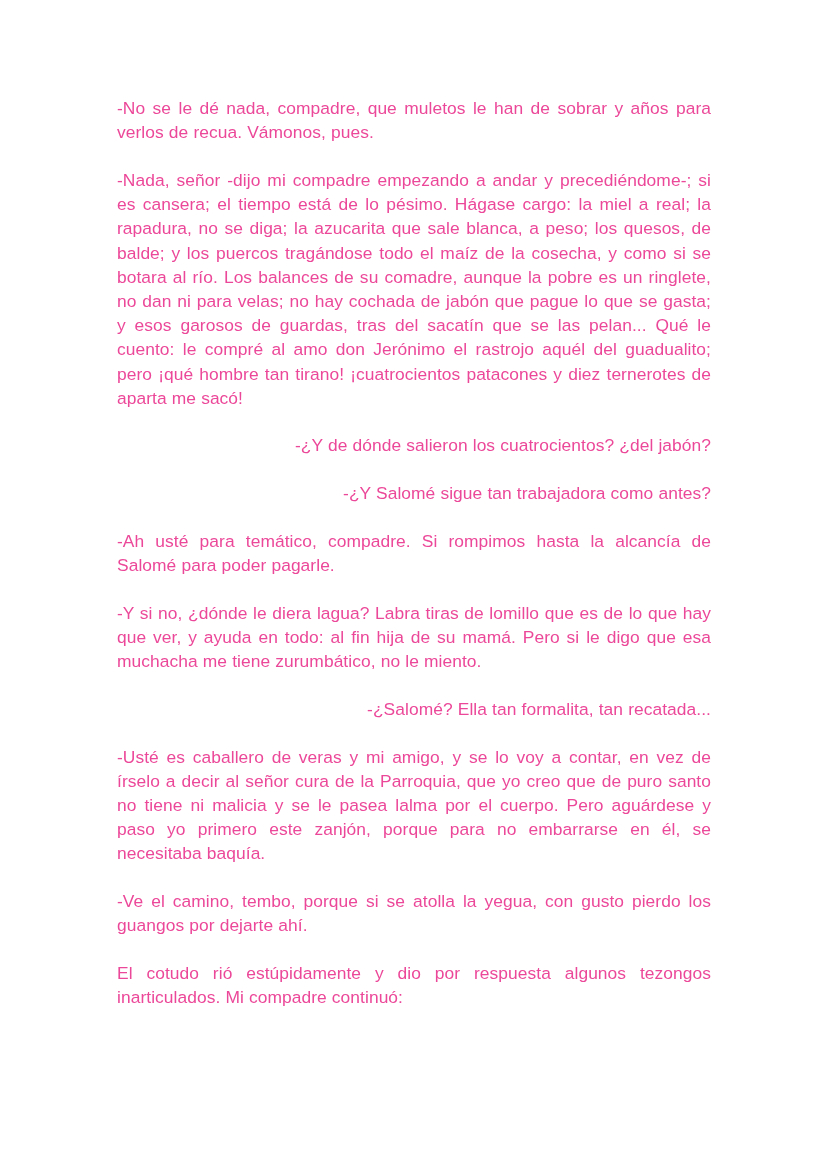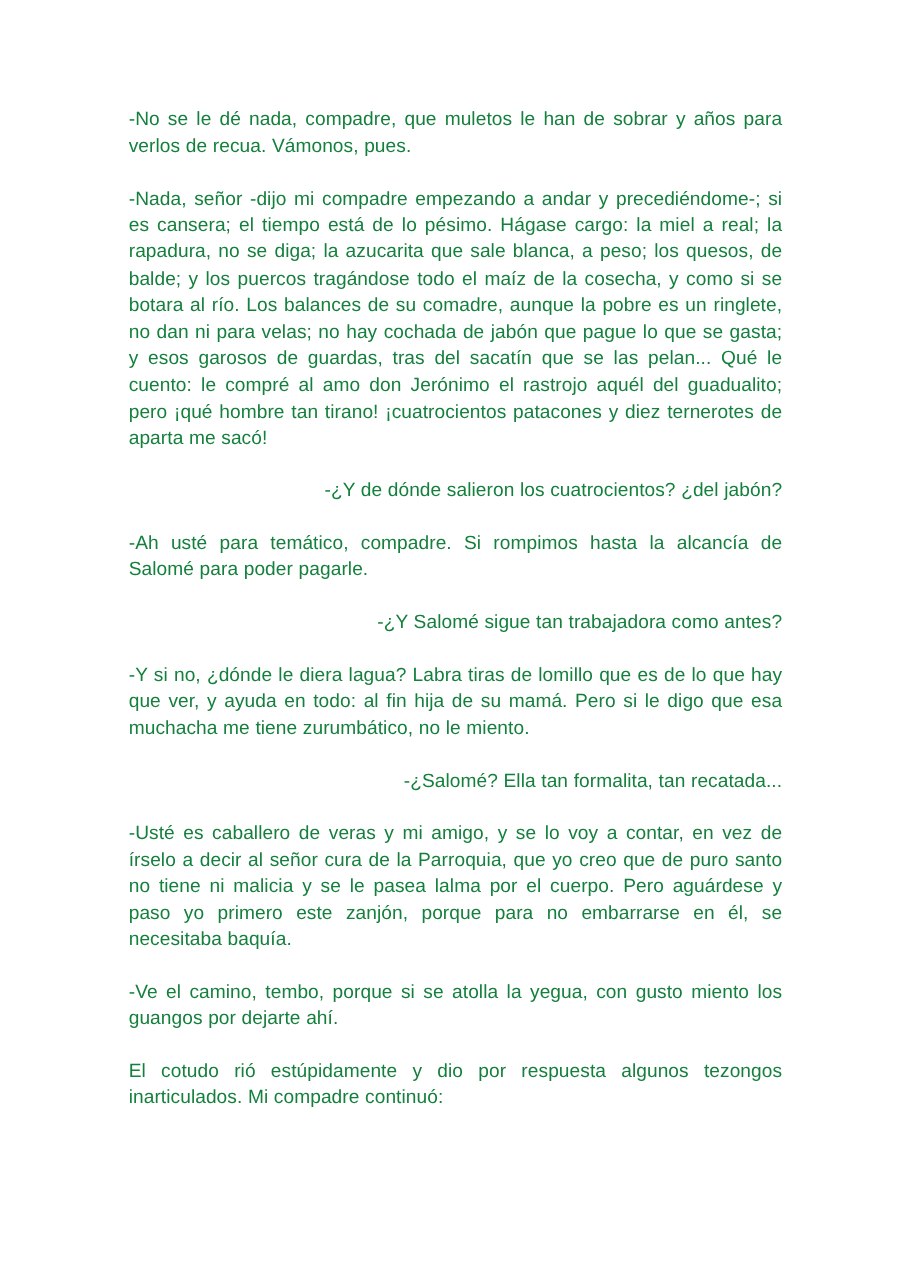--- a/index.html
+++ b/index.html
@@ -29,21 +29,21 @@
     top: 96px;
     width: 594px;
   }
 
   .para {
     margin: 0 0 23.5px 0;
     text-align: justify;
     text-justify: inter-word;
     font-size: 17.4px;
     line-height: 24.2px;
-    color: #15803d;
+    color: #ec4899;
     letter-spacing: 0.06px;
     word-spacing: 0.2px;
     -webkit-font-smoothing: antialiased;
   }
 
   .para:last-child {
     margin-bottom: 6px;
   }
 
   
@@ -53,22 +53,22 @@
 </style>
 </head>
 <body>
 
 <div class="page">
   <div class="text-column">
 
     <p class="para">-No se le dé nada, compadre, que muletos le han de sobrar y años para verlos de recua. Vámonos, pues.</p>
     <p class="para">-Nada, señor -dijo mi compadre empezando a andar y precediéndome-; si es cansera; el tiempo está de lo pésimo. Hágase cargo: la miel a real; la rapadura, no se diga; la azucarita que sale blanca, a peso; los quesos, de balde; y los puercos tragándose todo el maíz de la cosecha, y como si se botara al río. Los balances de su comadre, aunque la pobre es un ringlete, no dan ni para velas; no hay cochada de jabón que pague lo que se gasta; y esos garosos de guardas, tras del sacatín que se las pelan... Qué le cuento: le compré al amo don Jerónimo el rastrojo aquél del guadualito; pero ¡qué hombre tan tirano! ¡cuatrocientos patacones y diez ternerotes de aparta me sacó!</p>
     <p class="para short">-¿Y de dónde salieron los cuatrocientos? ¿del jabón?</p>
+    <p class="para short">-¿Y Salomé sigue tan trabajadora como antes?</p>
     <p class="para">-Ah usté para temático, compadre. Si rompimos hasta la alcancía de Salomé para poder pagarle.</p>
-    <p class="para short">-¿Y Salomé sigue tan trabajadora como antes?</p>
     <p class="para">-Y si no, ¿dónde le diera lagua? Labra tiras de lomillo que es de lo que hay que ver, y ayuda en todo: al fin hija de su mamá. Pero si le digo que esa muchacha me tiene zurumbático, no le miento.</p>
     <p class="para short">-¿Salomé? Ella tan formalita, tan recatada...</p>
     <p class="para">-Usté es caballero de veras y mi amigo, y se lo voy a contar, en vez de írselo a decir al señor cura de la Parroquia, que yo creo que de puro santo no tiene ni malicia y se le pasea lalma por el cuerpo. Pero aguárdese y paso yo primero este zanjón, porque para no embarrarse en él, se necesitaba baquía.</p>
-    <p class="para">-Ve el camino, tembo, porque si se atolla la yegua, con gusto miento los guangos por dejarte ahí.</p>
+    <p class="para">-Ve el camino, tembo, porque si se atolla la yegua, con gusto pierdo los guangos por dejarte ahí.</p>
     <p class="para">El cotudo rió estúpidamente y dio por respuesta algunos tezongos inarticulados. Mi compadre continuó:</p>
 
   </div>
 </div>
 
 </body></html>

